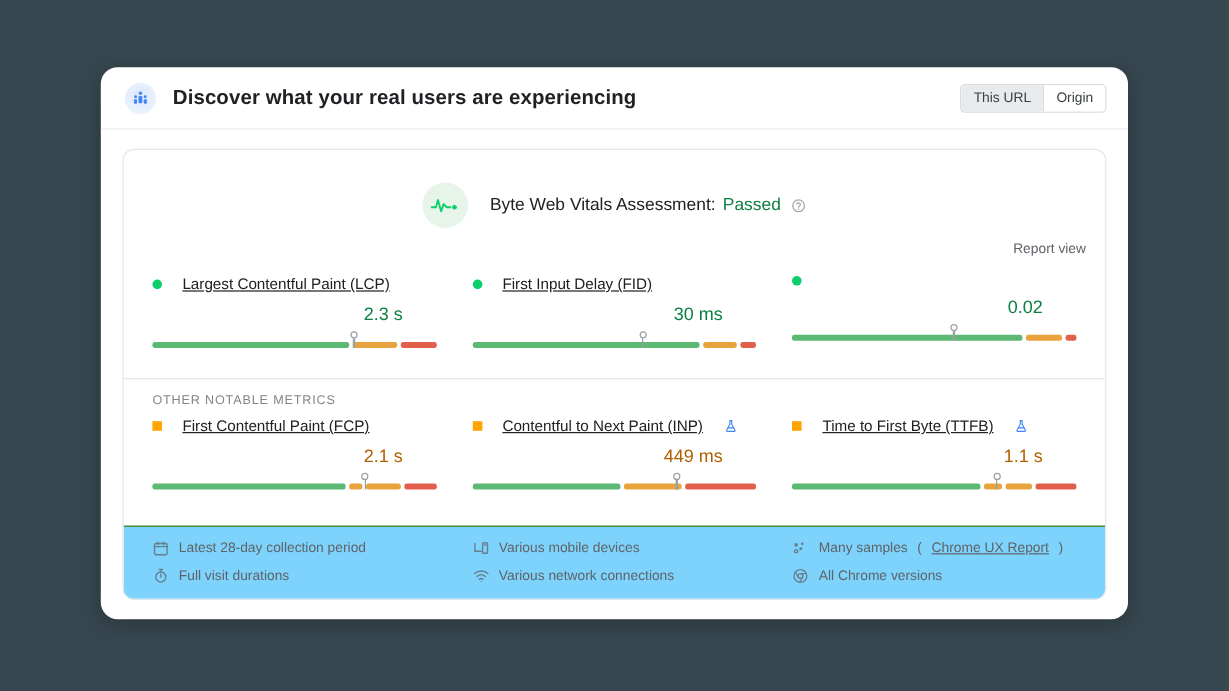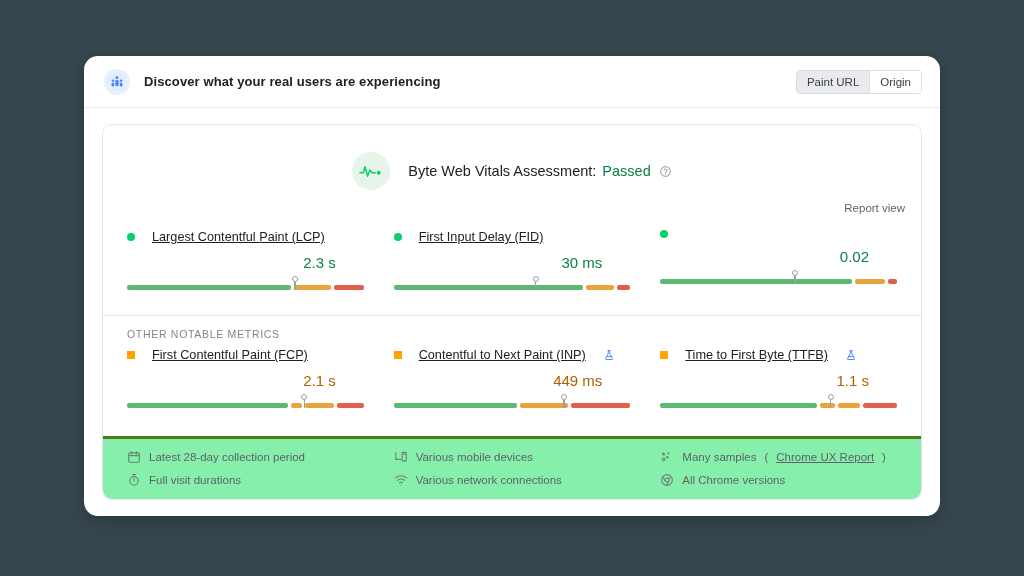--- a/index.html
+++ b/index.html
@@ -50,21 +50,21 @@
     border-radius: 50%;
     background: radial-gradient(circle at 50% 45%, #d9e8fb 0%, #e8f0fd 60%, #eef4fe 100%);
     display: flex;
     align-items: center;
     justify-content: center;
     flex: 0 0 auto;
   }
 
   .header-title {
     margin-left: 14px;
-    font-size: 13px;
+    font-size: 17px;
     font-weight: bold;
     color: #202124;
     letter-spacing: 0.1px;
   }
 
   .toggle-group {
     margin-left: auto;
     display: flex;
     border: 1px solid #dadce0;
     border-radius: 4px;
@@ -272,22 +272,22 @@
   .section-caption {
     font-size: 10.5px;
     letter-spacing: 0.7px;
     color: #80868b;
     padding: 12px 0 0 24px;
   }
 
   
   .footer {
     margin-top: auto;
-    border-top: 3px solid #4d7c0f;
-    background: #86efac;
+    border-top: 1px solid #4d7c0f;
+    background: #7dd3fc;
     padding: 11px 24px 12px 24px;
     display: grid;
     grid-template-columns: 1fr 1fr 1fr;
     column-gap: 30px;
     row-gap: 9px;
   }
 
   .foot-item {
     display: flex;
     align-items: center;
@@ -325,21 +325,21 @@
         <circle cx="12" cy="5.5" r="2.1"></circle>
         <circle cx="6" cy="10" r="1.8"></circle>
         <circle cx="18" cy="10" r="1.8"></circle>
         <rect x="9.6" y="9" width="4.8" height="9" rx="1.4"></rect>
         <rect x="3.9" y="13" width="3.9" height="5.6" rx="1.2"></rect>
         <rect x="16.2" y="13" width="3.9" height="5.6" rx="1.2"></rect>
       </svg>
     </div>
     <div class="header-title">Discover what your real users are experiencing</div>
     <div class="toggle-group">
-      <button class="toggle-btn selected">Paint URL</button>
+      <button class="toggle-btn selected">This URL</button>
       <button class="toggle-btn">Origin</button>
     </div>
   </div>
 
   <div class="panel">
 
     <div class="assessment">
       <div class="assess-icon">
         <svg width="24" height="20" viewBox="0 0 28 20">
           <polyline points="1,12 5,12 7,5 10,16 12.5,9 15.5,12 19,12" fill="none" stroke="#0cce6b" stroke-width="1.8" stroke-linejoin="round" stroke-linecap="round"></polyline>

